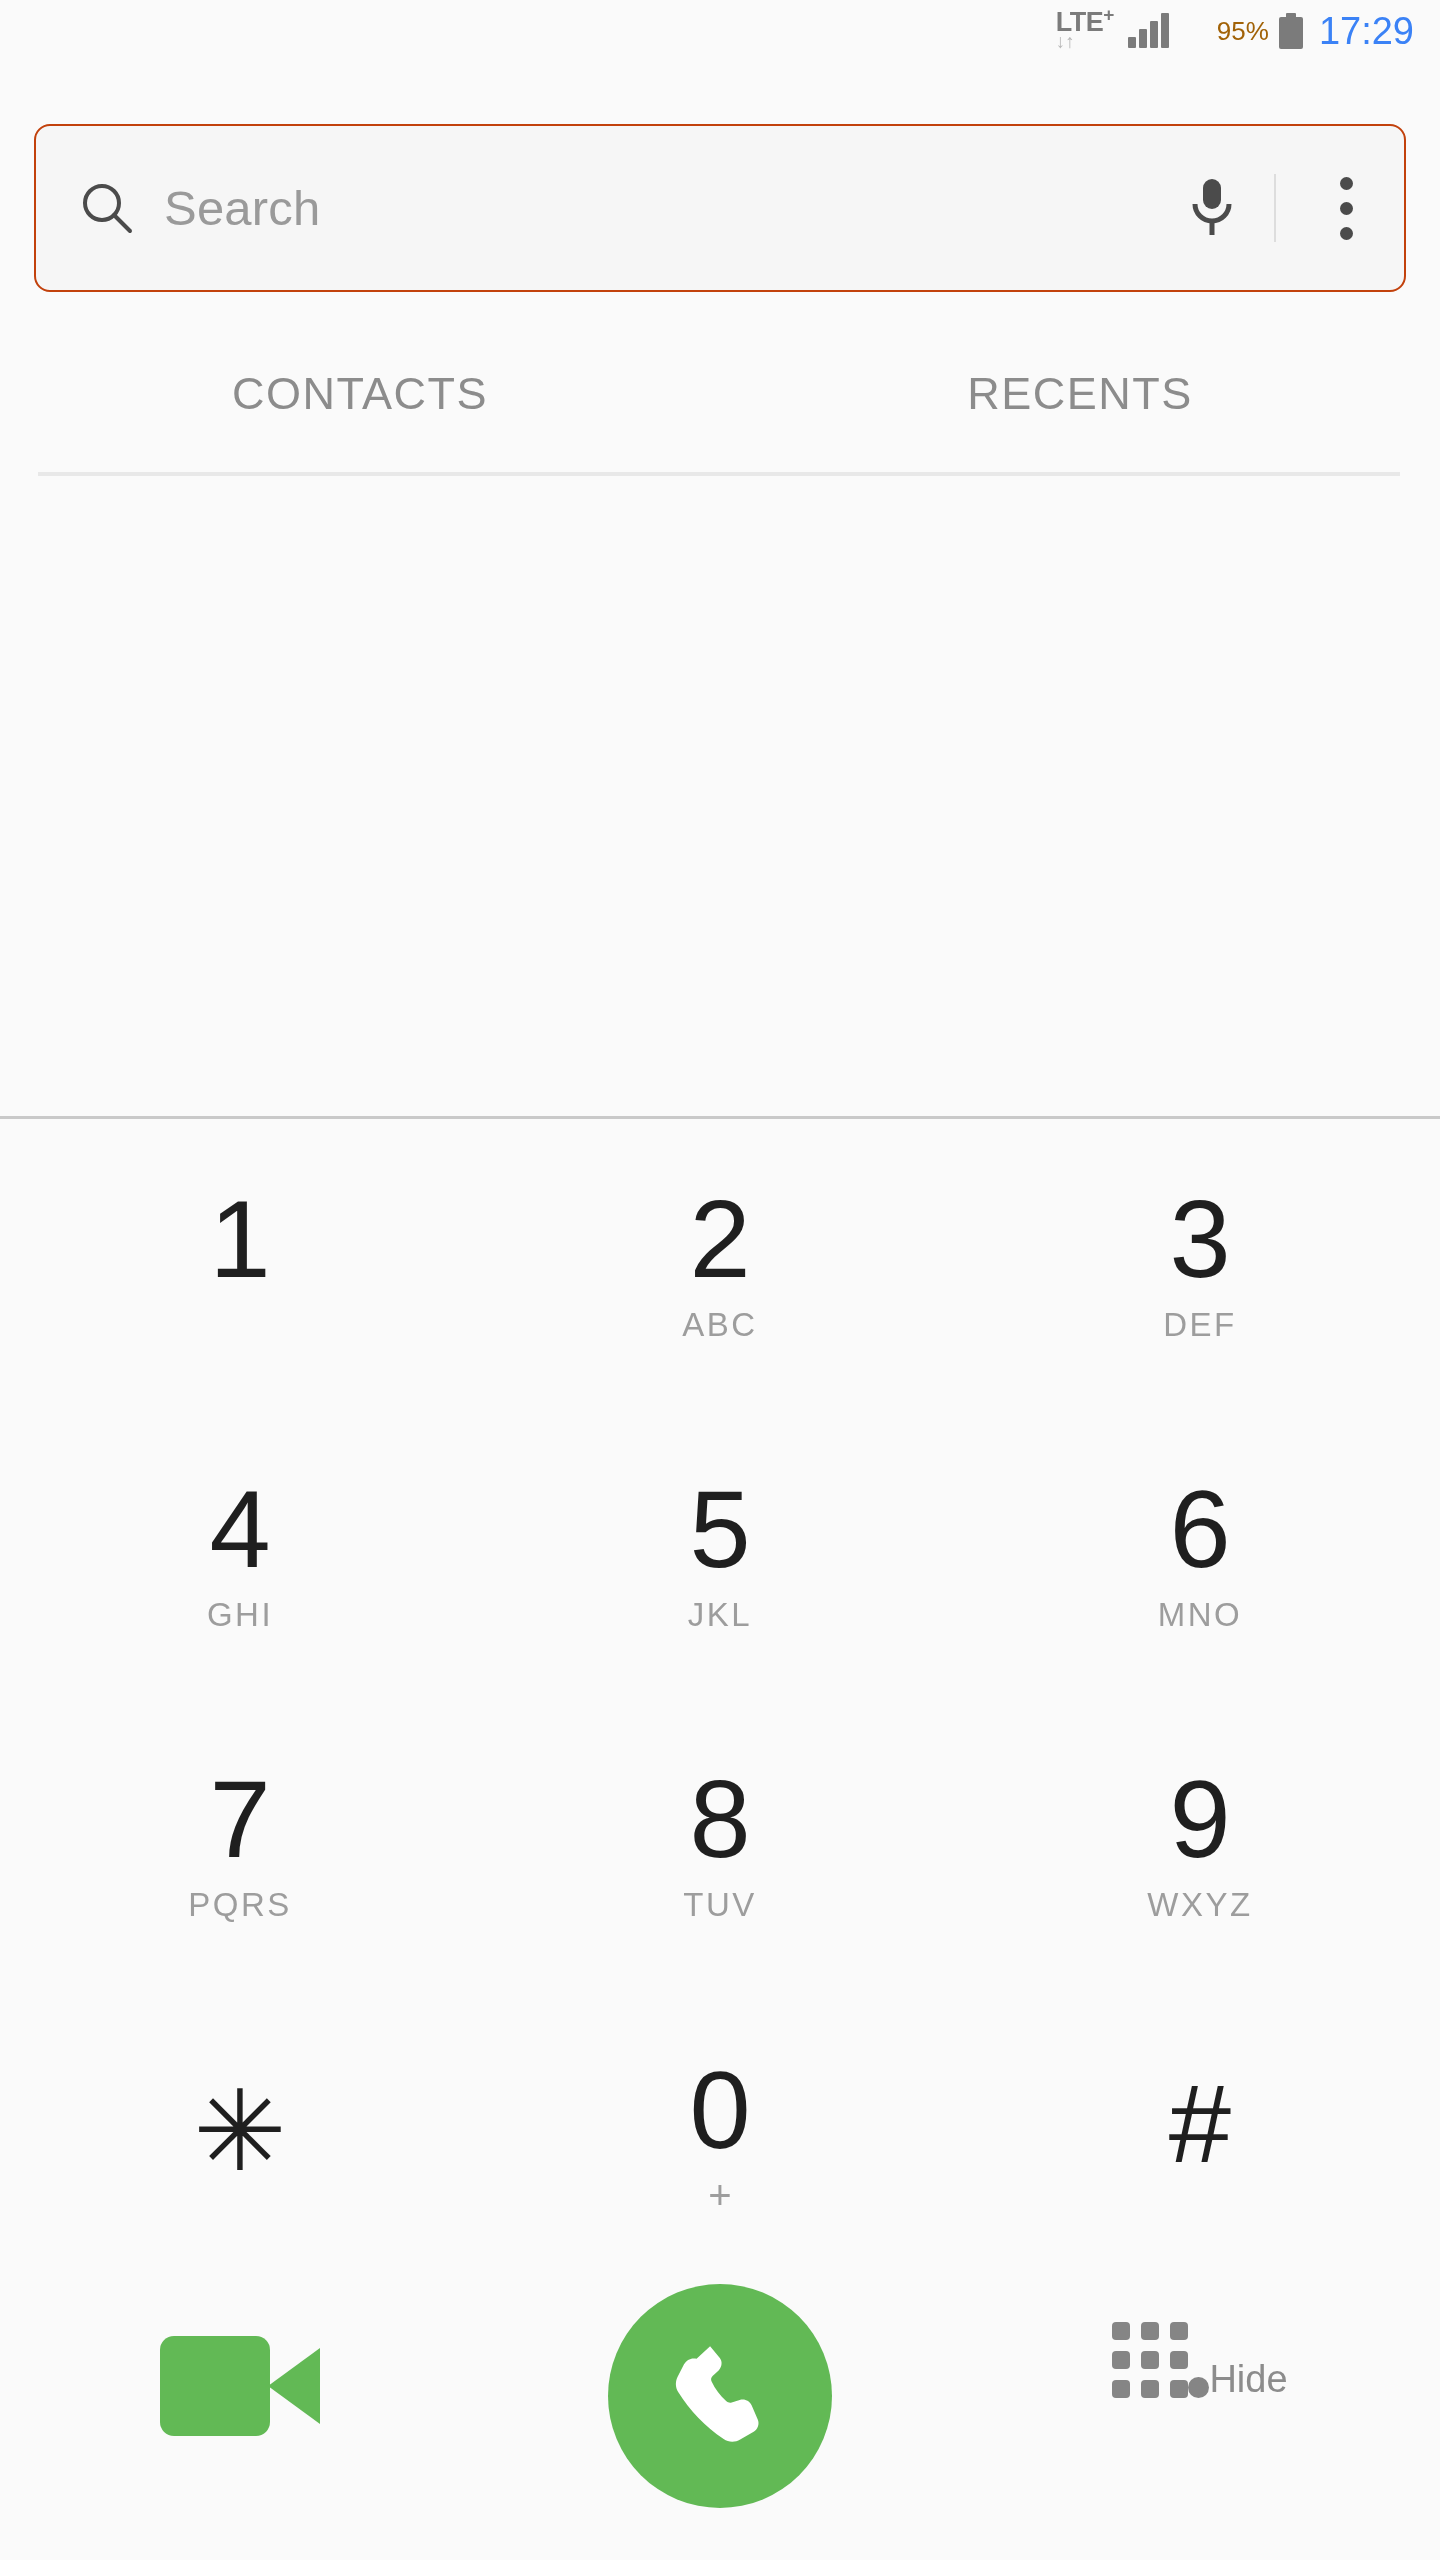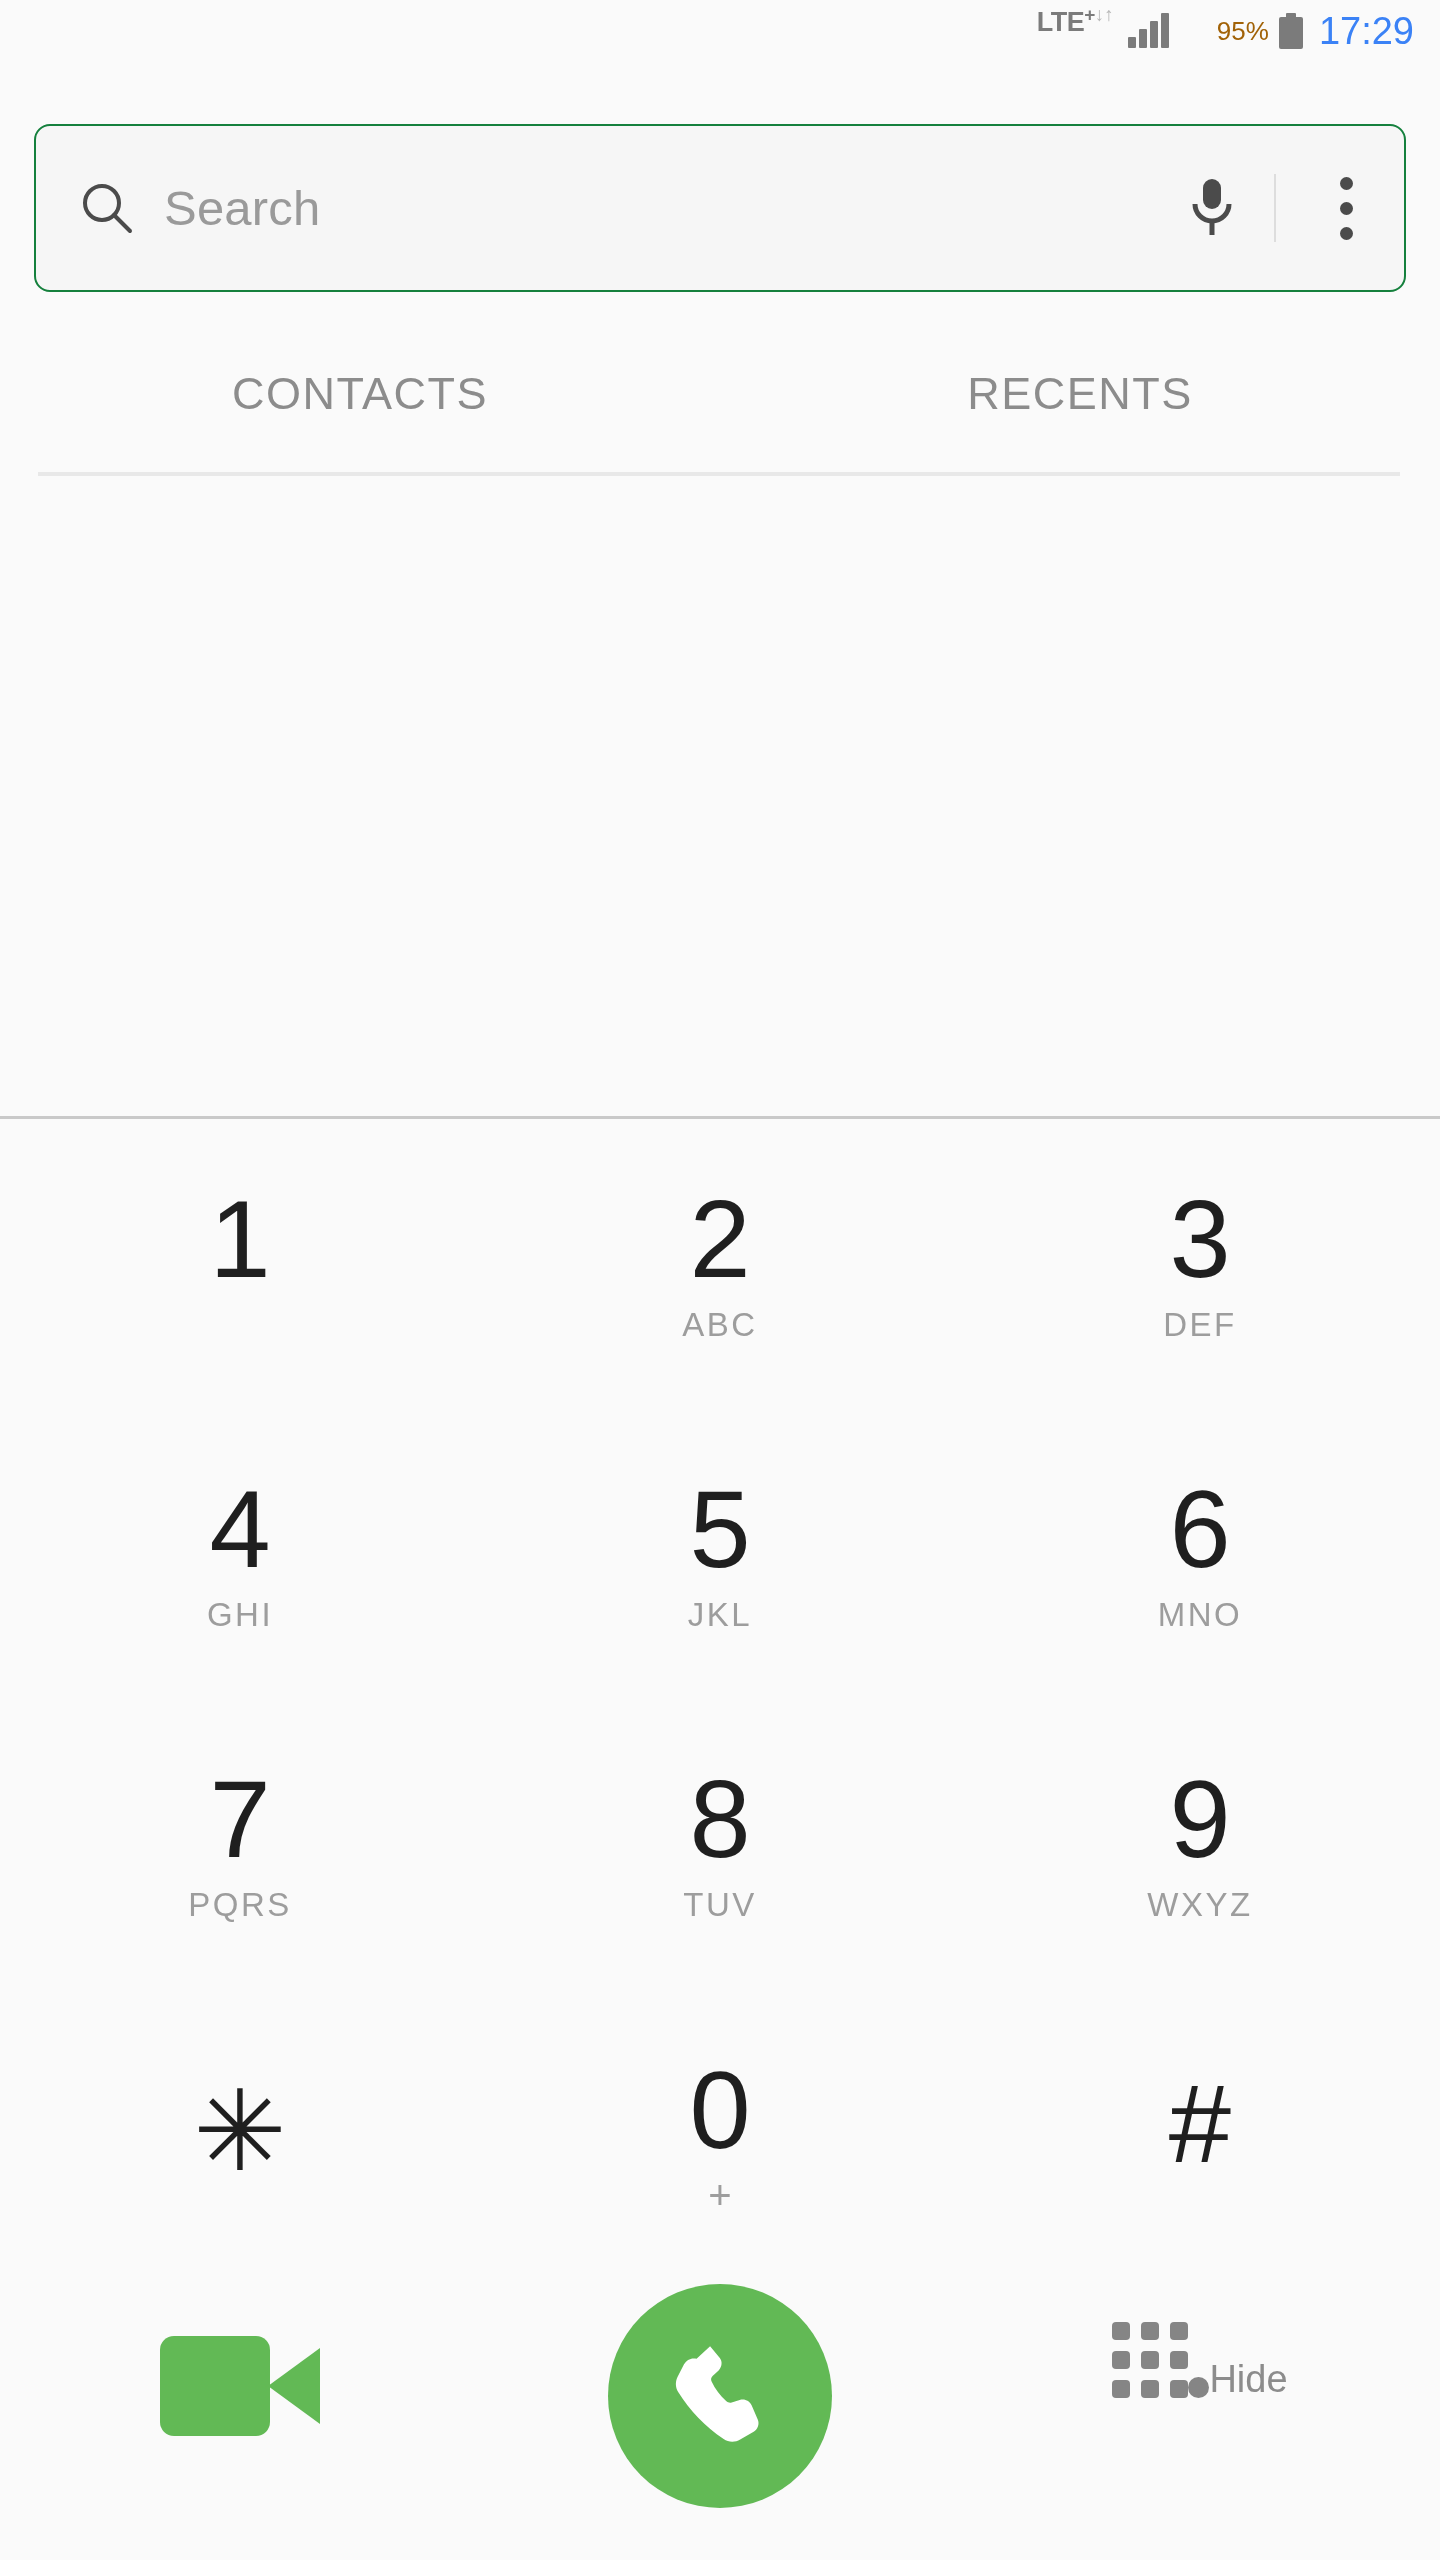--- a/index.html
+++ b/index.html
@@ -36,20 +36,21 @@
   .status-group {
     display: flex;
     align-items: center;
     gap: 0px;
   }
 
   
   .lte-block {
     position: relative;
     display: flex;
+    flex-direction: column;
     align-items: flex-start;
     margin-right: 14px;
     height: 46px;
     justify-content: flex-start;
     padding-top: 2px;
   }
   .lte-text {
     font-size: 27px;
     font-weight: 700;
     color: #7b7b7b;
@@ -125,21 +126,21 @@
   }
 
   
   .search-bar {
     position: absolute;
     left: 34px; top: 124px;
     width: 1372px;
     height: 168px;
     box-sizing: border-box;
     background: #f6f6f6;
-    border: 2px solid #15803d;
+    border: 2px solid #c2410c;
     border-radius: 16px;
     display: flex;
     align-items: center;
   }
   .search-icon {
     margin-left: 44px;
     width: 54px;
     height: 54px;
     flex: none;
   }

